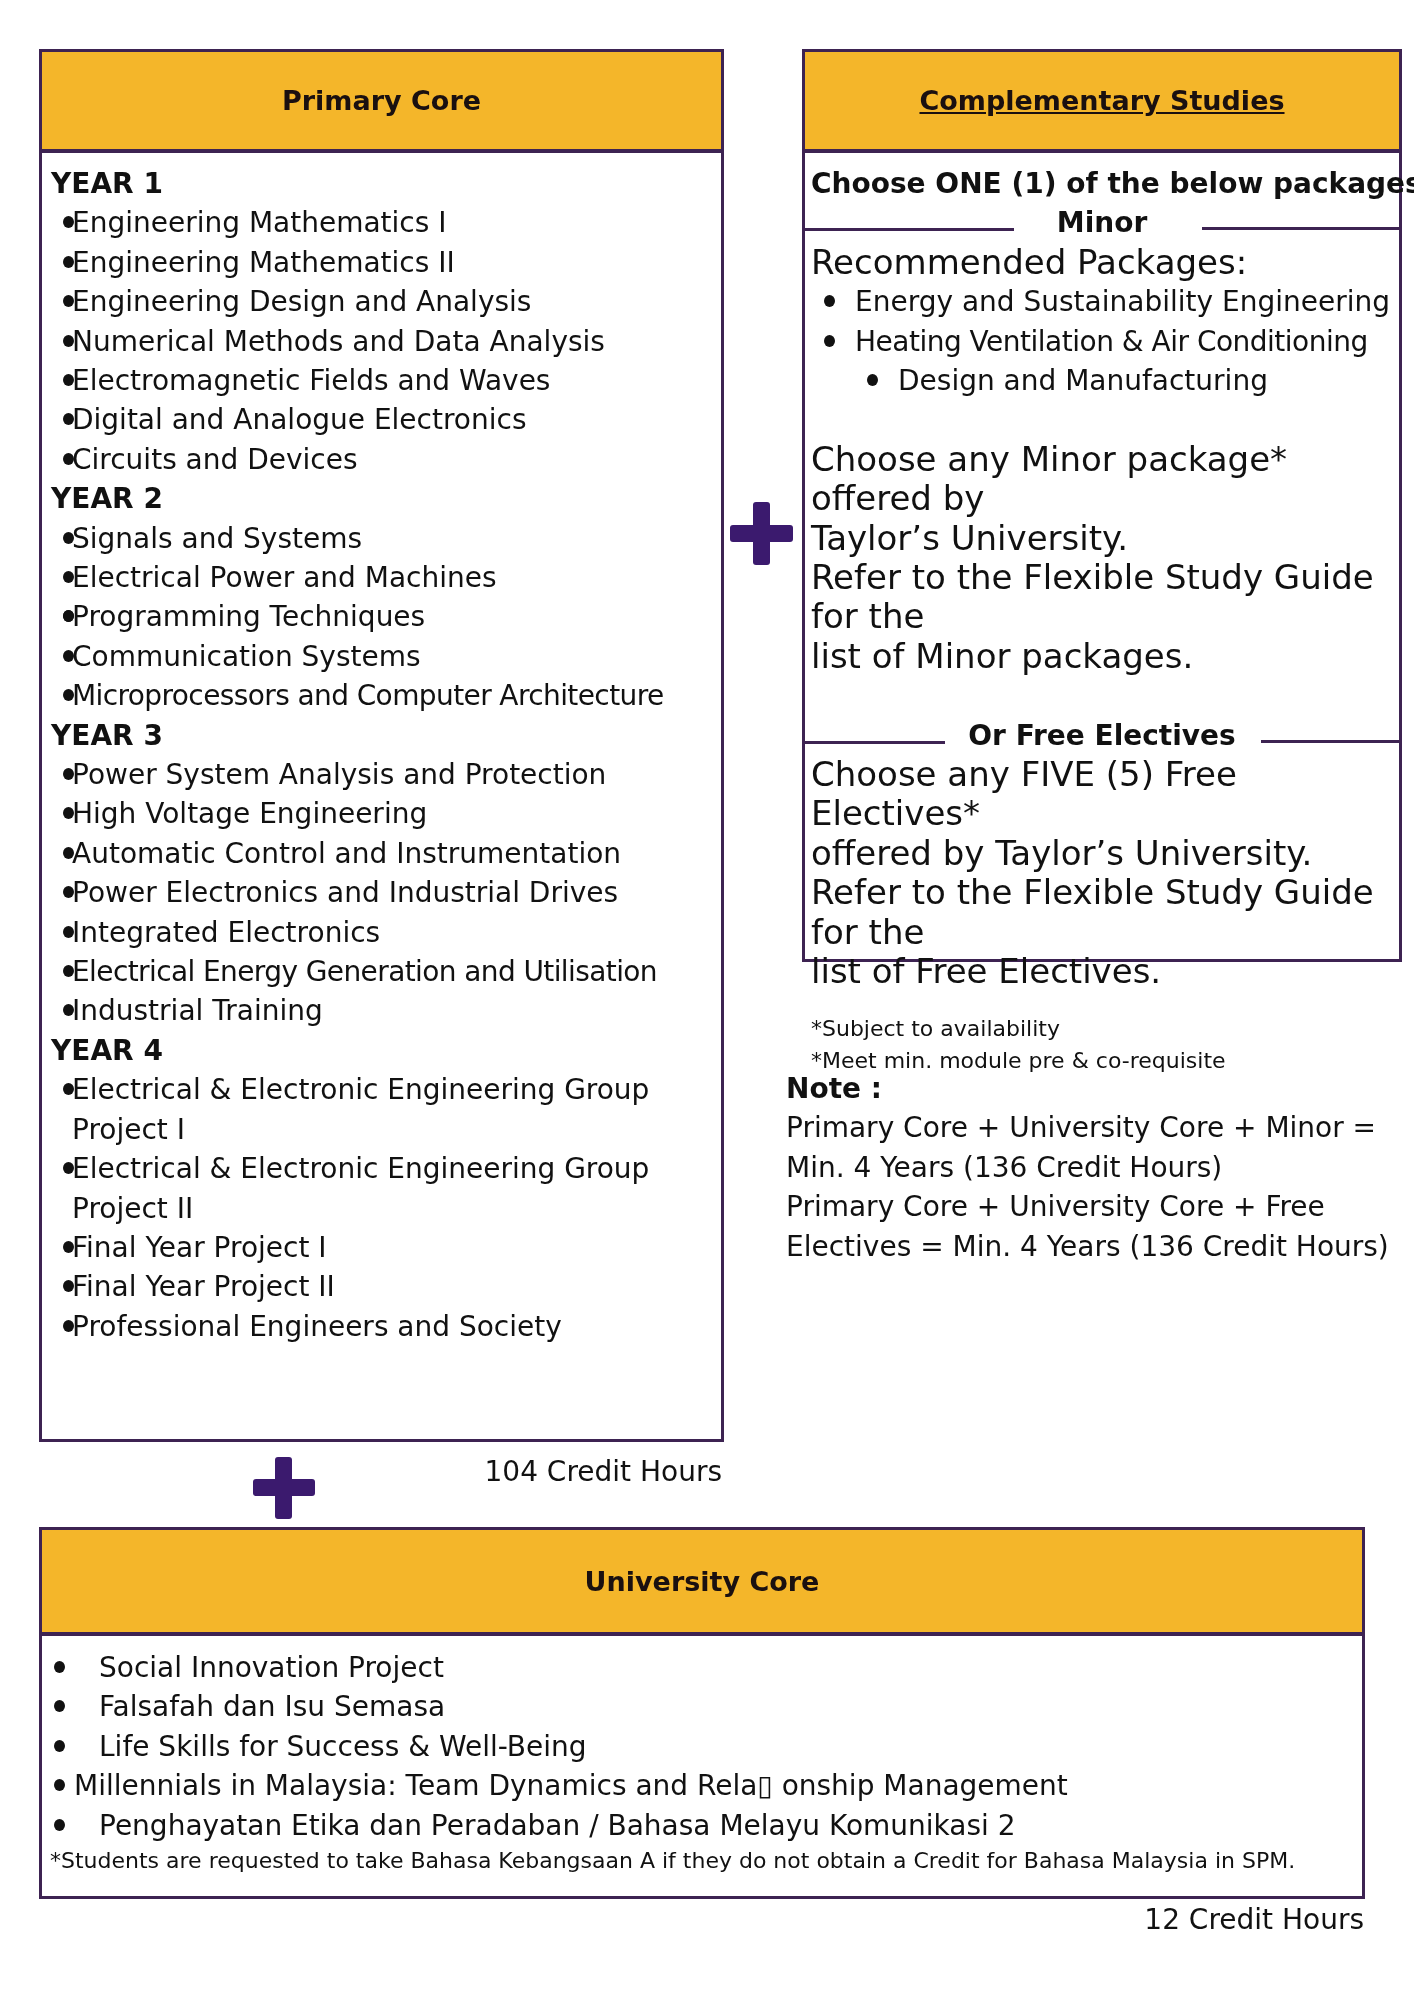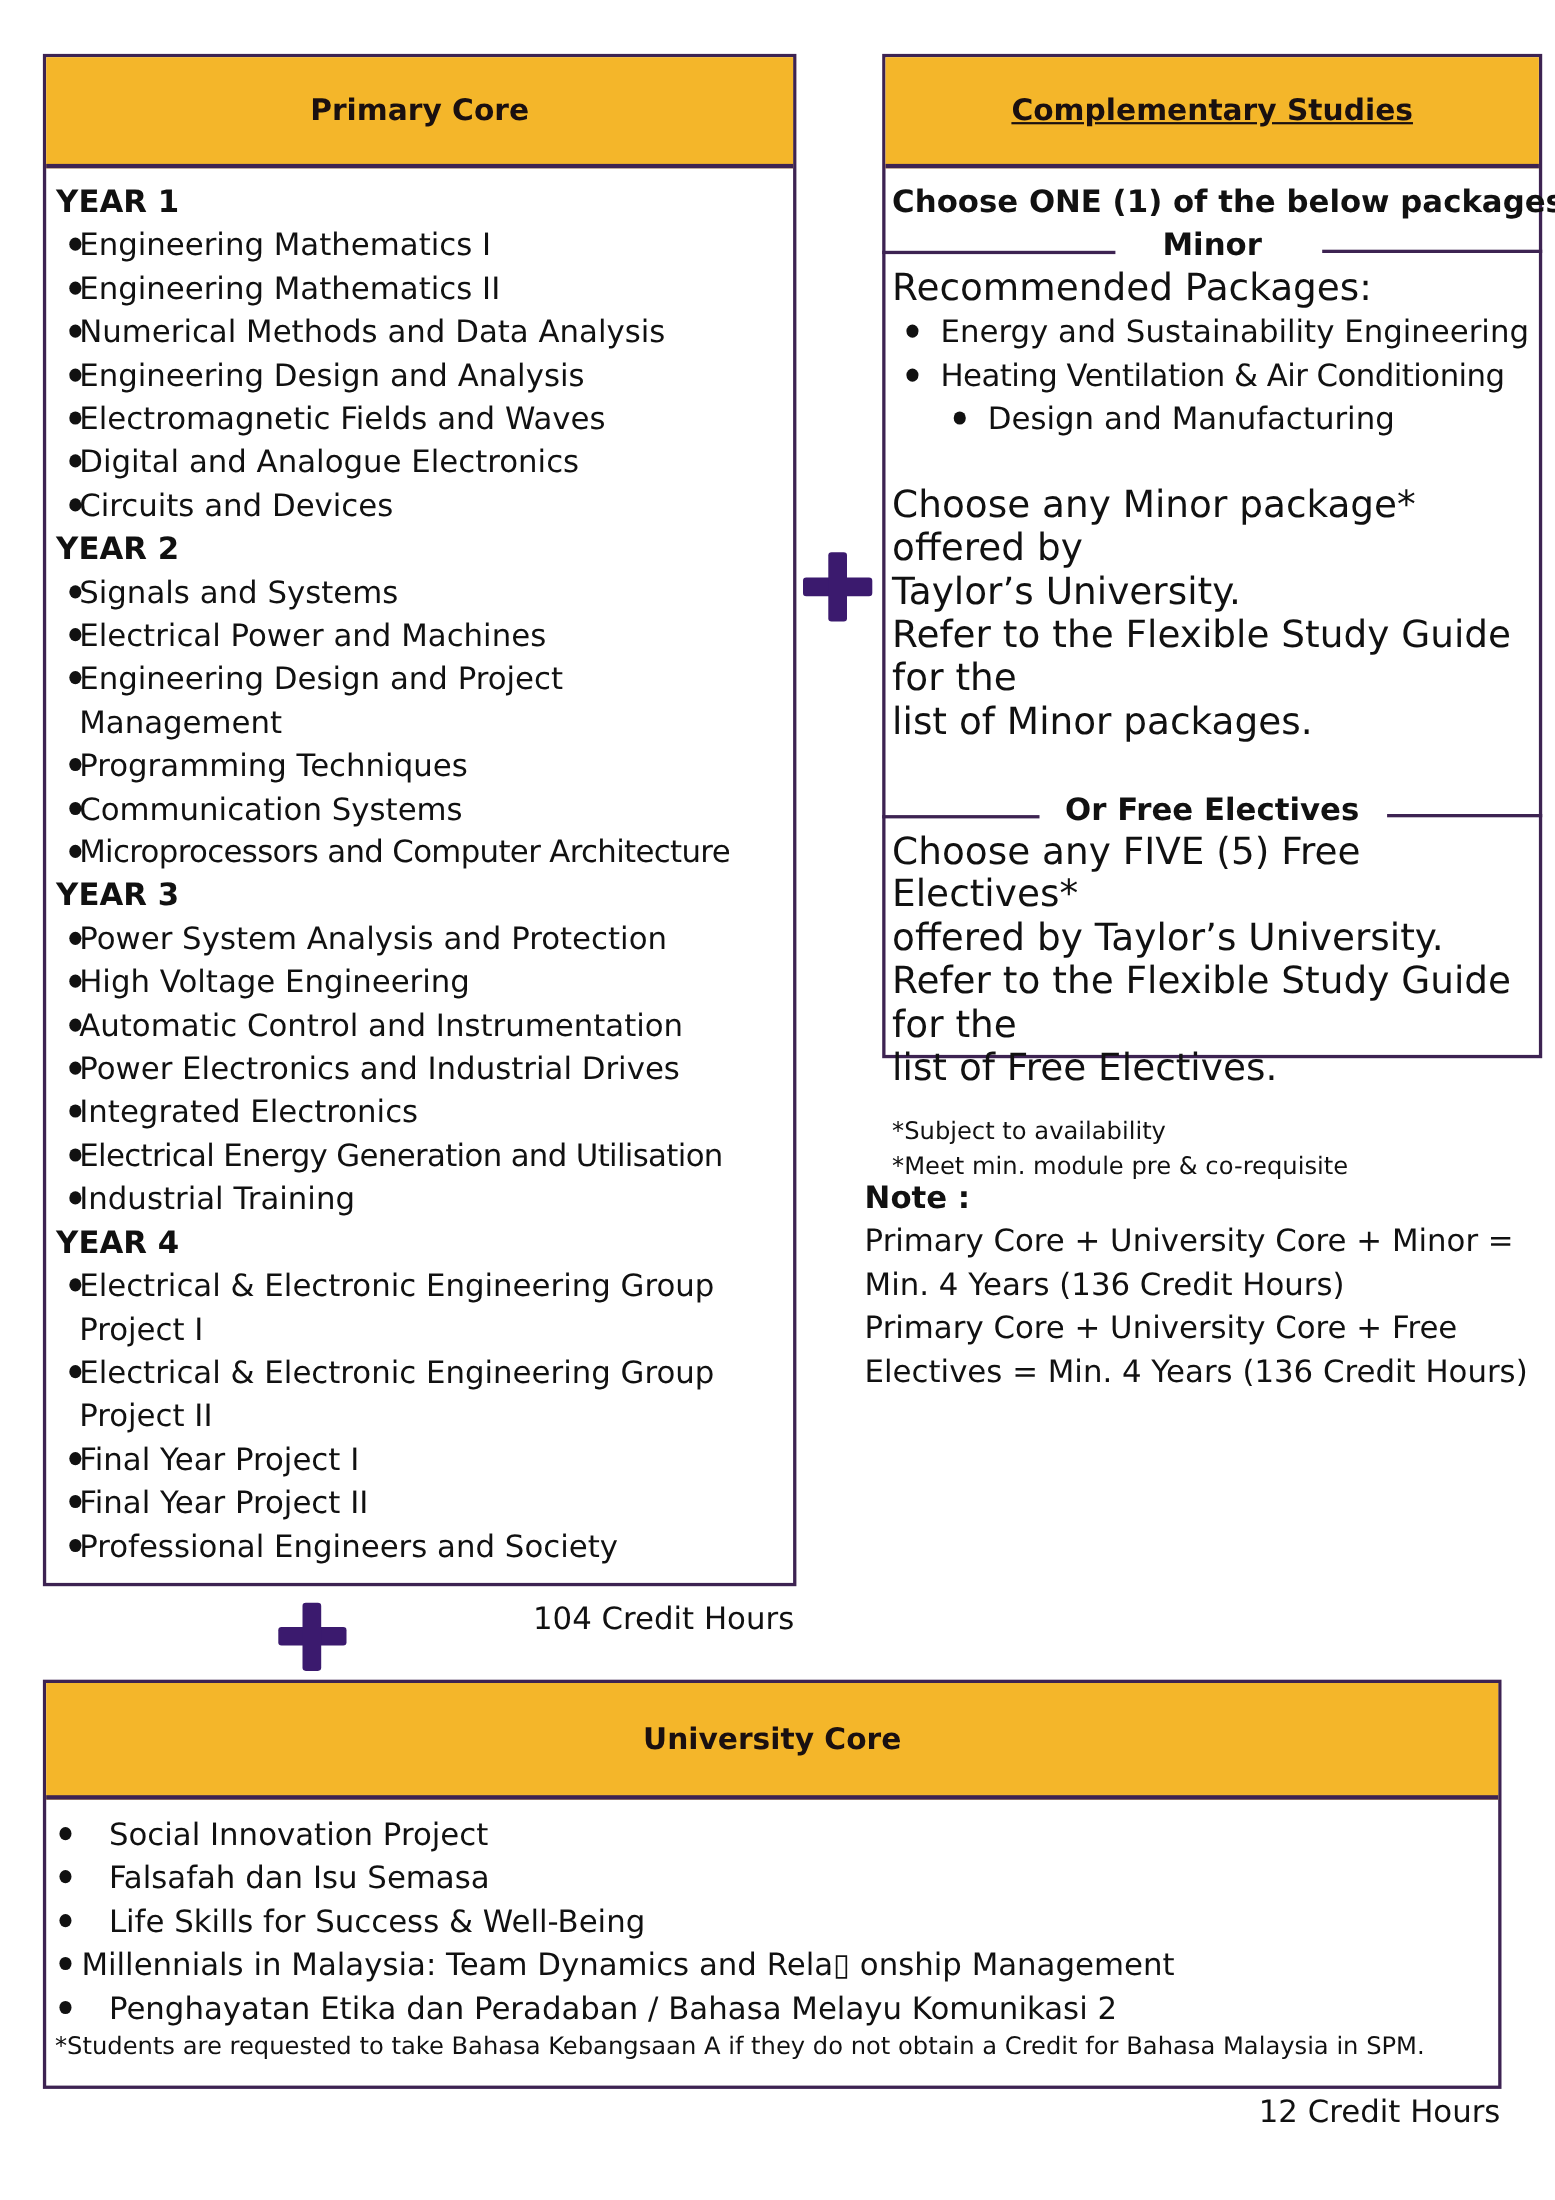--- a/index.html
+++ b/index.html
@@ -53,34 +53,34 @@
   <div class="box-header" style="height:97px;">
     <span>Primary Core</span>
   </div>
   <div class="box-body" style="top:112px;">
 
     <div>
       <div class="year-label">YEAR 1</div>
       <ul class="bullets">
         <li><span class="dot"></span><span>Engineering Mathematics I</span></li>
         <li><span class="dot"></span><span>Engineering Mathematics II</span></li>
+        <li><span class="dot"></span><span>Engineering Design and Analysis</span></li>
         <li><span class="dot"></span><span>Numerical Methods and Data Analysis</span></li>
-        <li><span class="dot"></span><span>Engineering Design and Analysis</span></li>
         <li><span class="dot"></span><span>Electromagnetic Fields and Waves</span></li>
         <li><span class="dot"></span><span>Digital and Analogue Electronics</span></li>
         <li><span class="dot"></span><span>Circuits and Devices</span></li>
       </ul>
     </div>
 
     <div>
       <div class="year-label">YEAR 2</div>
       <ul class="bullets">
         <li><span class="dot"></span><span>Signals and Systems</span></li>
         <li><span class="dot"></span><span>Electrical Power and Machines</span></li>
-        <li style="padding-right:150px;"><span class="dot"></span><span>Engineering Design and Project Management</span></li>
+        <li style="padding-right:150px;"><span class="dot"></span></li>
         <li><span class="dot"></span><span>Programming Techniques</span></li>
         <li><span class="dot"></span><span>Communication Systems</span></li>
         <li style="white-space:nowrap; letter-spacing:-0.6px;"><span class="dot"></span><span>Microprocessors and Computer Architecture</span></li>
       </ul>
     </div>
 
     <div>
       <div class="year-label">YEAR 3</div>
       <ul class="bullets">
         <li><span class="dot"></span><span>Power System Analysis and Protection</span></li>

